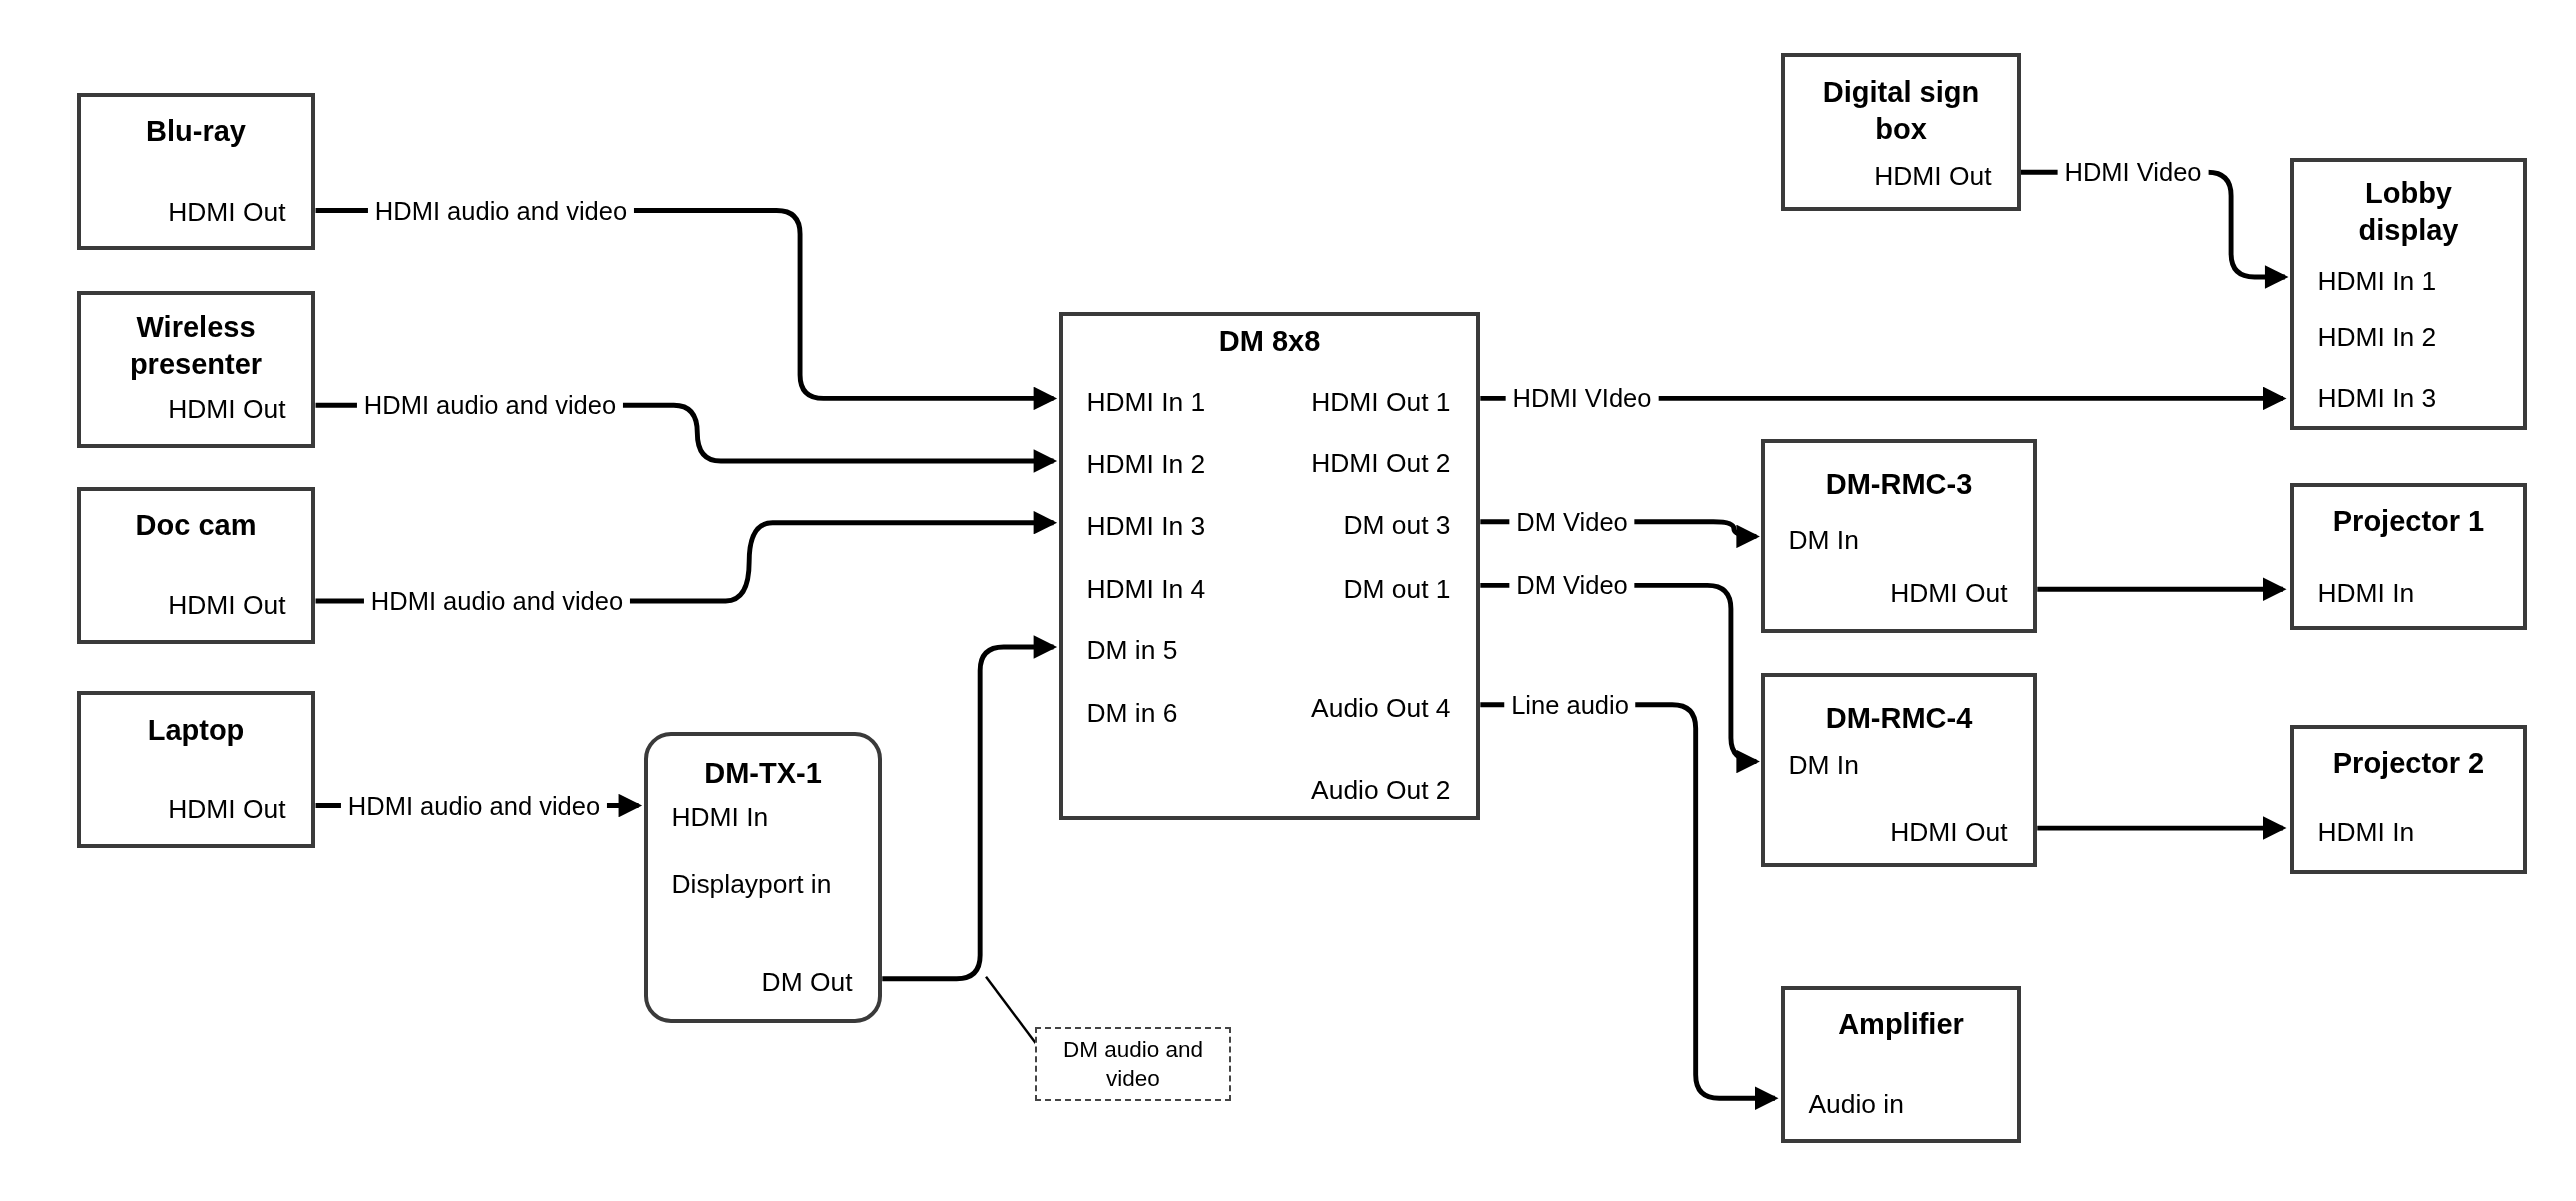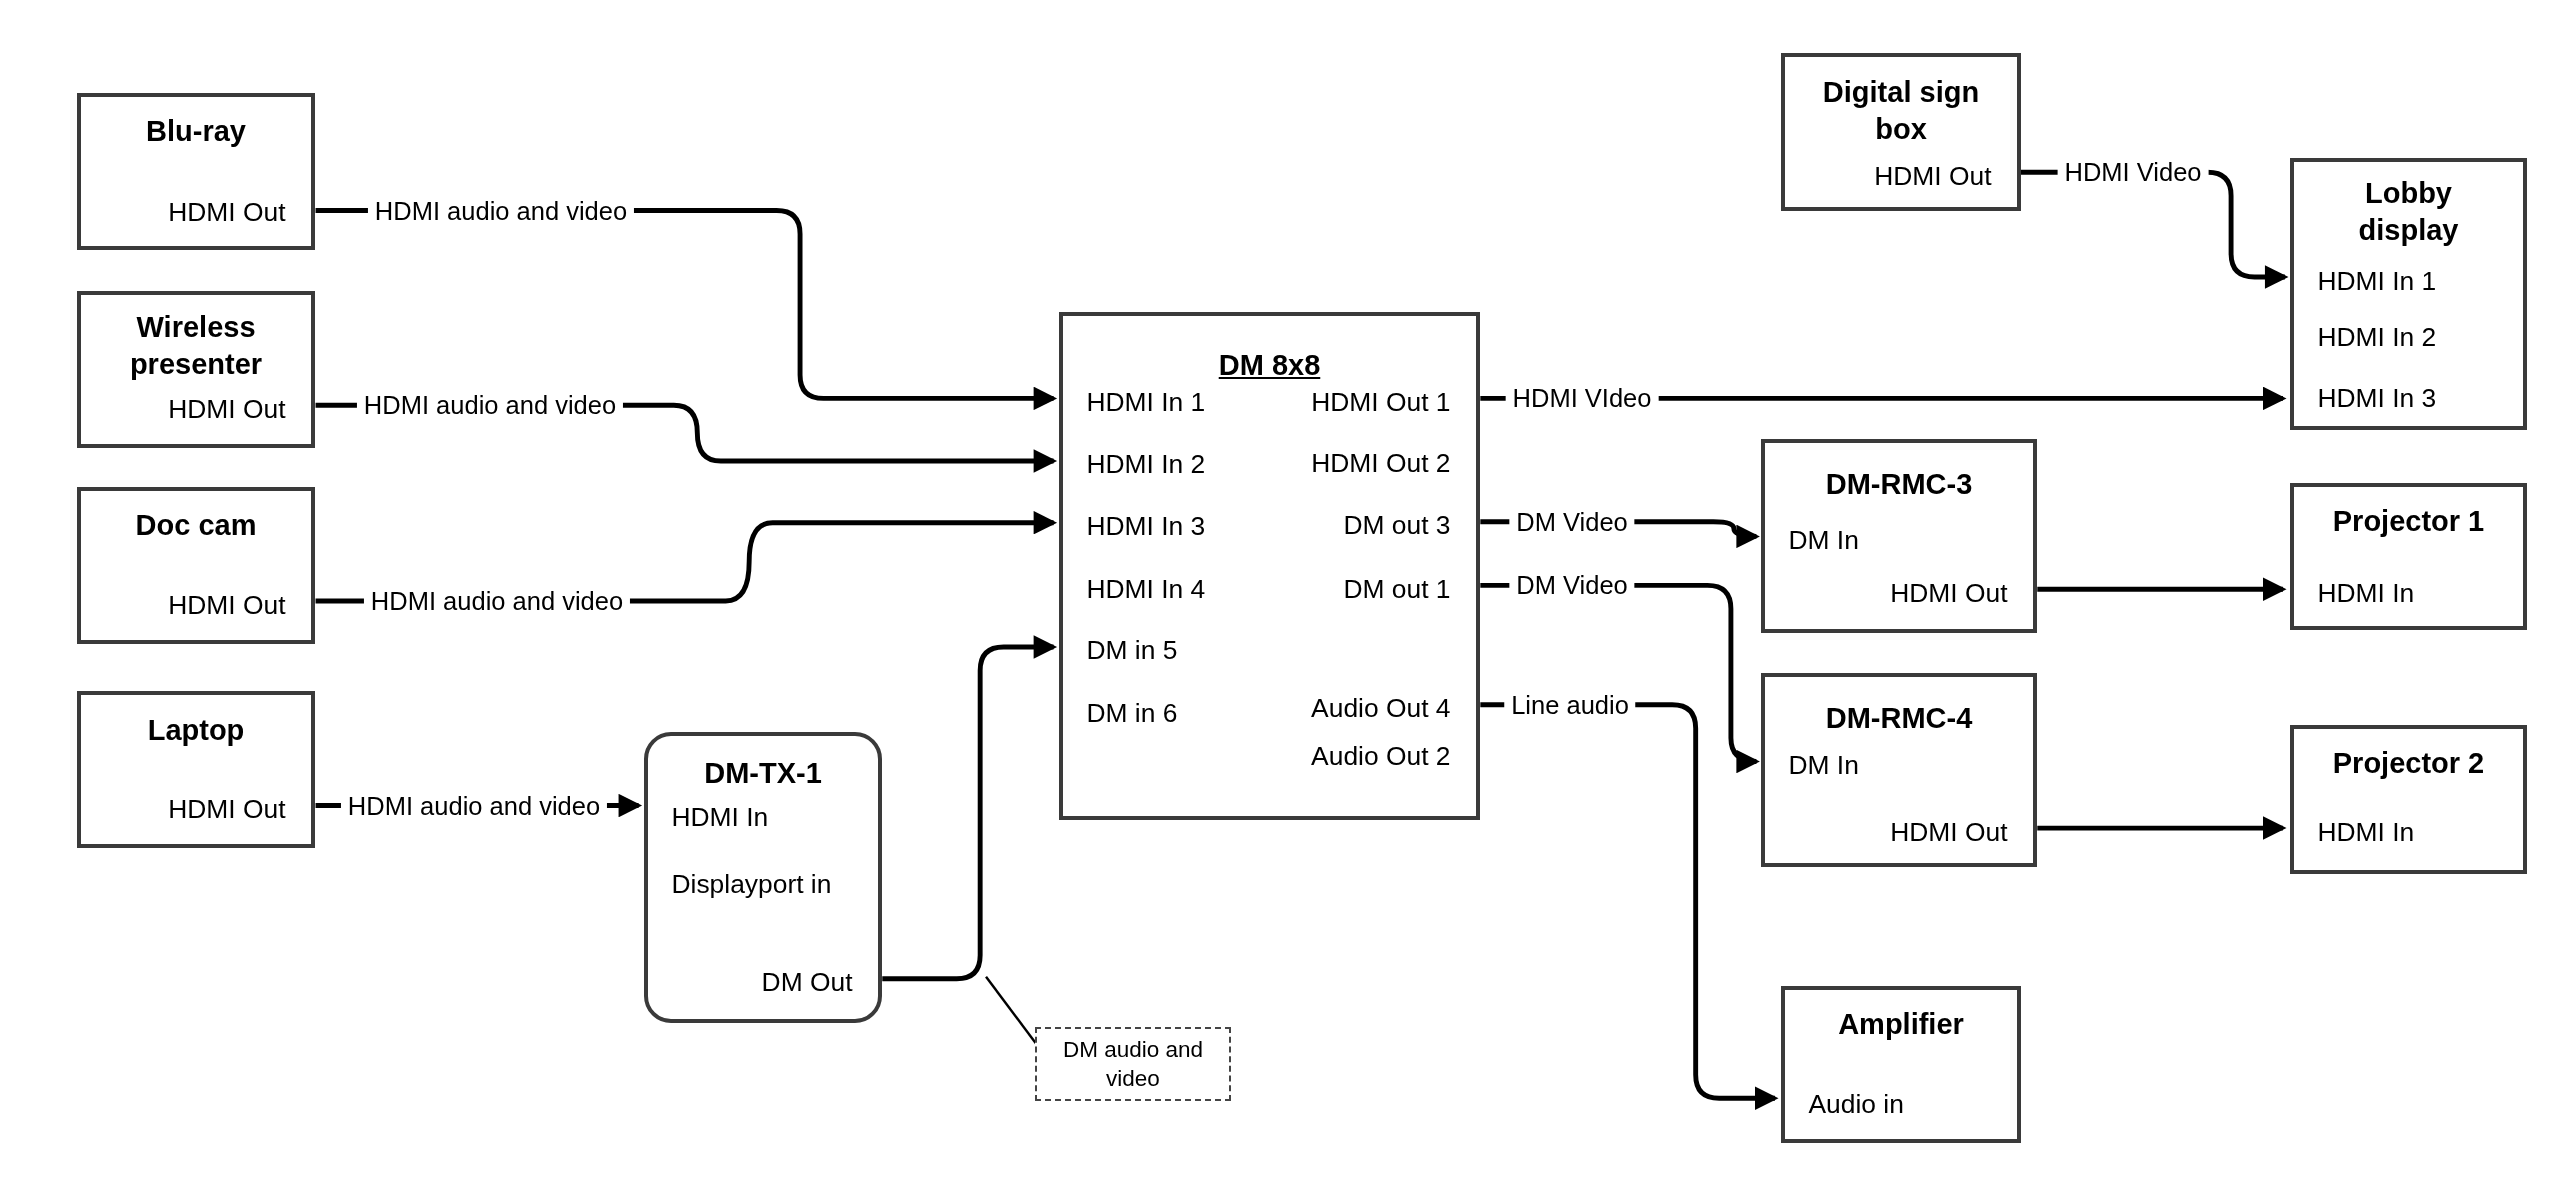--- a/index.html
+++ b/index.html
@@ -83,33 +83,33 @@
   </div>
 
   <div class="node" style="left:644px;top:732px;width:238px;height:291px;border-radius:27px;">
     <div class="title" style="top:18.6px;">DM-TX-1</div>
     <div class="port pl" style="top:65px;">HDMI In</div>
     <div class="port pl" style="top:132px;">Displayport in</div>
     <div class="port pr" style="top:230px;">DM Out</div>
   </div>
 
   <div class="node" style="left:1059px;top:312px;width:421px;height:508px;">
-    <div class="title" style="top:31px;text-decoration:underline;">DM 8x8</div>
+    <div class="title" style="top:7px;">DM 8x8</div>
     <div class="port pl" style="top:70px;">HDMI In 1</div>
     <div class="port pl" style="top:132px;">HDMI In 2</div>
     <div class="port pl" style="top:194px;">HDMI In 3</div>
     <div class="port pl" style="top:257px;">HDMI In 4</div>
     <div class="port pl" style="top:318px;">DM in 5</div>
     <div class="port pl" style="top:381px;">DM in 6</div>
     <div class="port pr" style="top:70px;">HDMI Out 1</div>
     <div class="port pr" style="top:131px;">HDMI Out 2</div>
     <div class="port pr" style="top:193px;">DM out 3</div>
     <div class="port pr" style="top:257px;">DM out 1</div>
     <div class="port pr" style="top:376px;">Audio Out 4</div>
-    <div class="port pr" style="top:424px;">Audio Out 2</div>
+    <div class="port pr" style="top:458px;">Audio Out 2</div>
   </div>
 
   <div class="node" style="left:1781px;top:53px;width:240px;height:158px;">
     <div class="title" style="top:16.6px;">Digital sign box</div>
     <div class="port pr" style="top:103px;">HDMI Out</div>
   </div>
 
   <div class="node" style="left:2290px;top:158px;width:237px;height:272px;">
     <div class="title" style="top:12.7px;">Lobby display</div>
     <div class="port pl" style="top:103px;">HDMI In 1</div>

